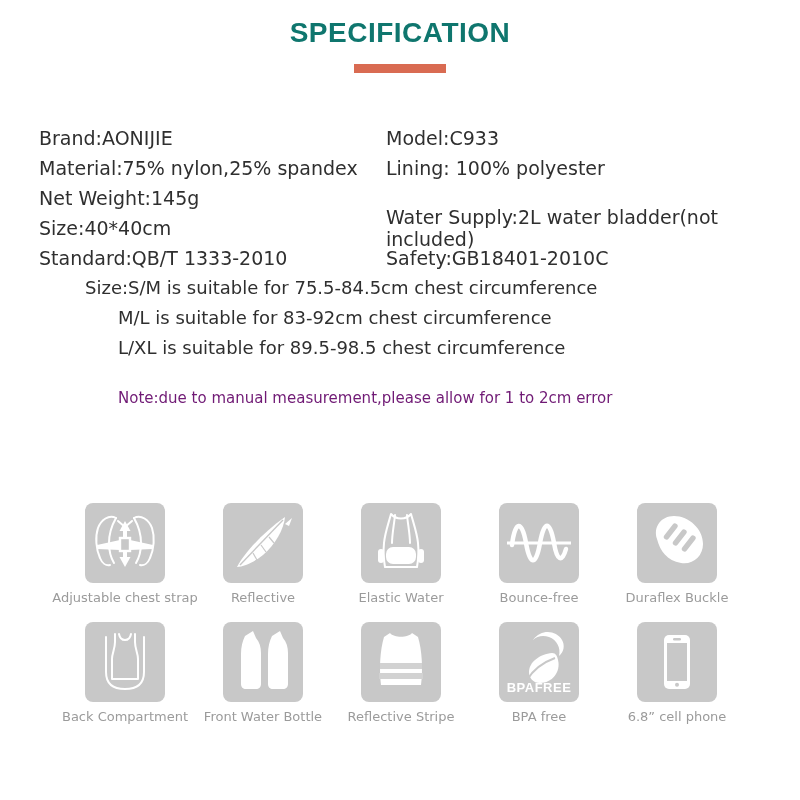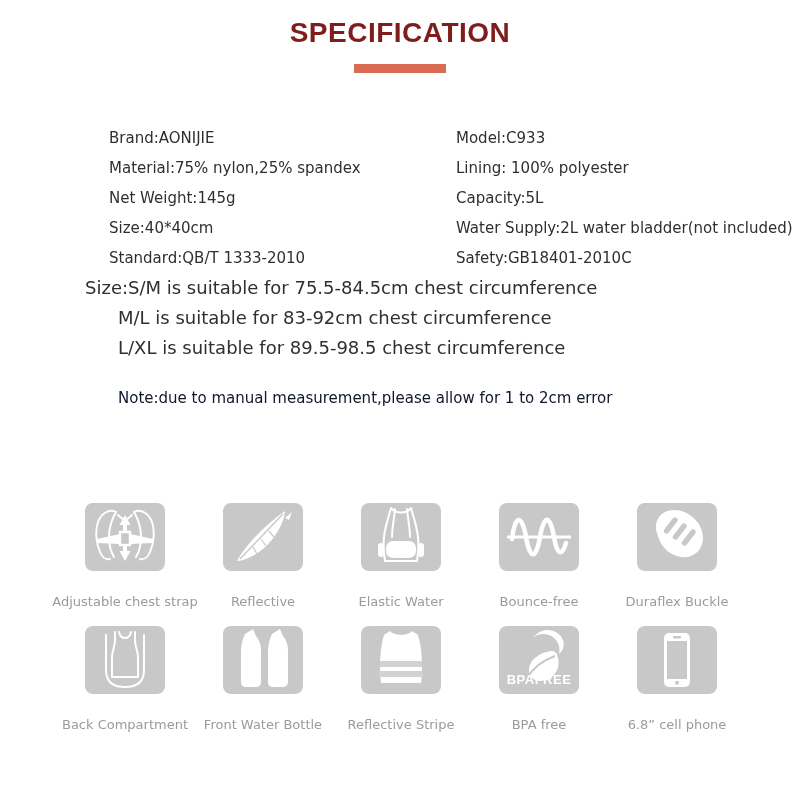--- a/index.html
+++ b/index.html
@@ -4,55 +4,55 @@
 <style>
   html,body{margin:0;padding:0;}
   body{
     width:800px;height:800px;background:#ffffff;overflow:hidden;
     font-family:"DejaVu Sans","Liberation Sans",sans-serif;
     color:#2f2f2f;
   }
   
   .title{
     margin:14px 0 0 0;text-align:center;
-    font-size:28px;font-weight:bold;color:#7f1d1d;letter-spacing:.5px;
+    font-size:28px;font-weight:bold;color:#0f766e;letter-spacing:.5px;
     font-family:"Liberation Sans","DejaVu Sans",sans-serif;
     line-height:1.35;
   }
   .title-underline{
     width:92px;height:9px;background:#d96b52;margin:12px auto 0 auto;
   }
   
-  .specs{margin:50px 0 0 109px;font-size:15px;}
+  .specs{margin:50px 0 0 39px;font-size:19px;}
   .spec-row{display:flex;height:30px;align-items:center;}
   .spec-left{width:347px;flex:0 0 347px;}
   .spec-right{flex:1;}
   
   .sizes{margin:0 0 0 85px;font-size:18px;}
   .size-line{height:30px;display:flex;align-items:center;}
   .size-line.indent{padding-left:33px;}
   
-  .note{margin:26px 0 0 118px;font-size:15px;color:#0f172a;}
+  .note{margin:26px 0 0 118px;font-size:15px;color:#701a75;}
   
   .features{width:690px;margin:96px 0 0 56px;}
   .feature-row{display:flex;}
   .feature-row.second{margin-top:17px;}
   .feature-cell{width:138px;flex:0 0 138px;display:flex;flex-direction:column;align-items:center;}
   .tile{
-    width:80px;height:68px;border-radius:8px;background:#c8c8c8;
+    width:80px;height:80px;border-radius:8px;background:#c8c8c8;
     position:relative;display:flex;align-items:center;justify-content:center;
   }
   .tile svg{display:block;}
   .tile .icon-caption{
     position:absolute;left:0;right:0;bottom:7px;text-align:center;
     color:#ffffff;font-weight:bold;font-size:13px;letter-spacing:.5px;
     font-family:"Liberation Sans",sans-serif;
   }
   .feature-label{
-    margin-top:23px;font-size:13px;color:#9b9b9b;white-space:nowrap;text-align:center;
+    margin-top:7px;font-size:13px;color:#9b9b9b;white-space:nowrap;text-align:center;
   }
   .st{stroke:#ffffff;fill:none;stroke-width:2;stroke-linecap:round;stroke-linejoin:round;}
   .wf{fill:#ffffff;}
   .gf{fill:#c8c8c8;}
 </style>
 </head>
 <body>
 
 <div>
 
@@ -63,21 +63,20 @@
     <div class="spec-row">
       <div class="spec-left">Brand:AONIJIE</div>
       <div class="spec-right">Model:C933</div>
     </div>
     <div class="spec-row">
       <div class="spec-left">Material:75% nylon,25% spandex</div>
       <div class="spec-right">Lining: 100% polyester</div>
     </div>
     <div class="spec-row">
       <div class="spec-left">Net Weight:145g</div>
-      <div class="spec-right">Capacity:5L</div>
     </div>
     <div class="spec-row">
       <div class="spec-left">Size:40*40cm</div>
       <div class="spec-right">Water Supply:2L water bladder(not included)</div>
     </div>
     <div class="spec-row">
       <div class="spec-left">Standard:QB/T 1333-2010</div>
       <div class="spec-right">Safety:GB18401-2010C</div>
     </div>
   </div>

